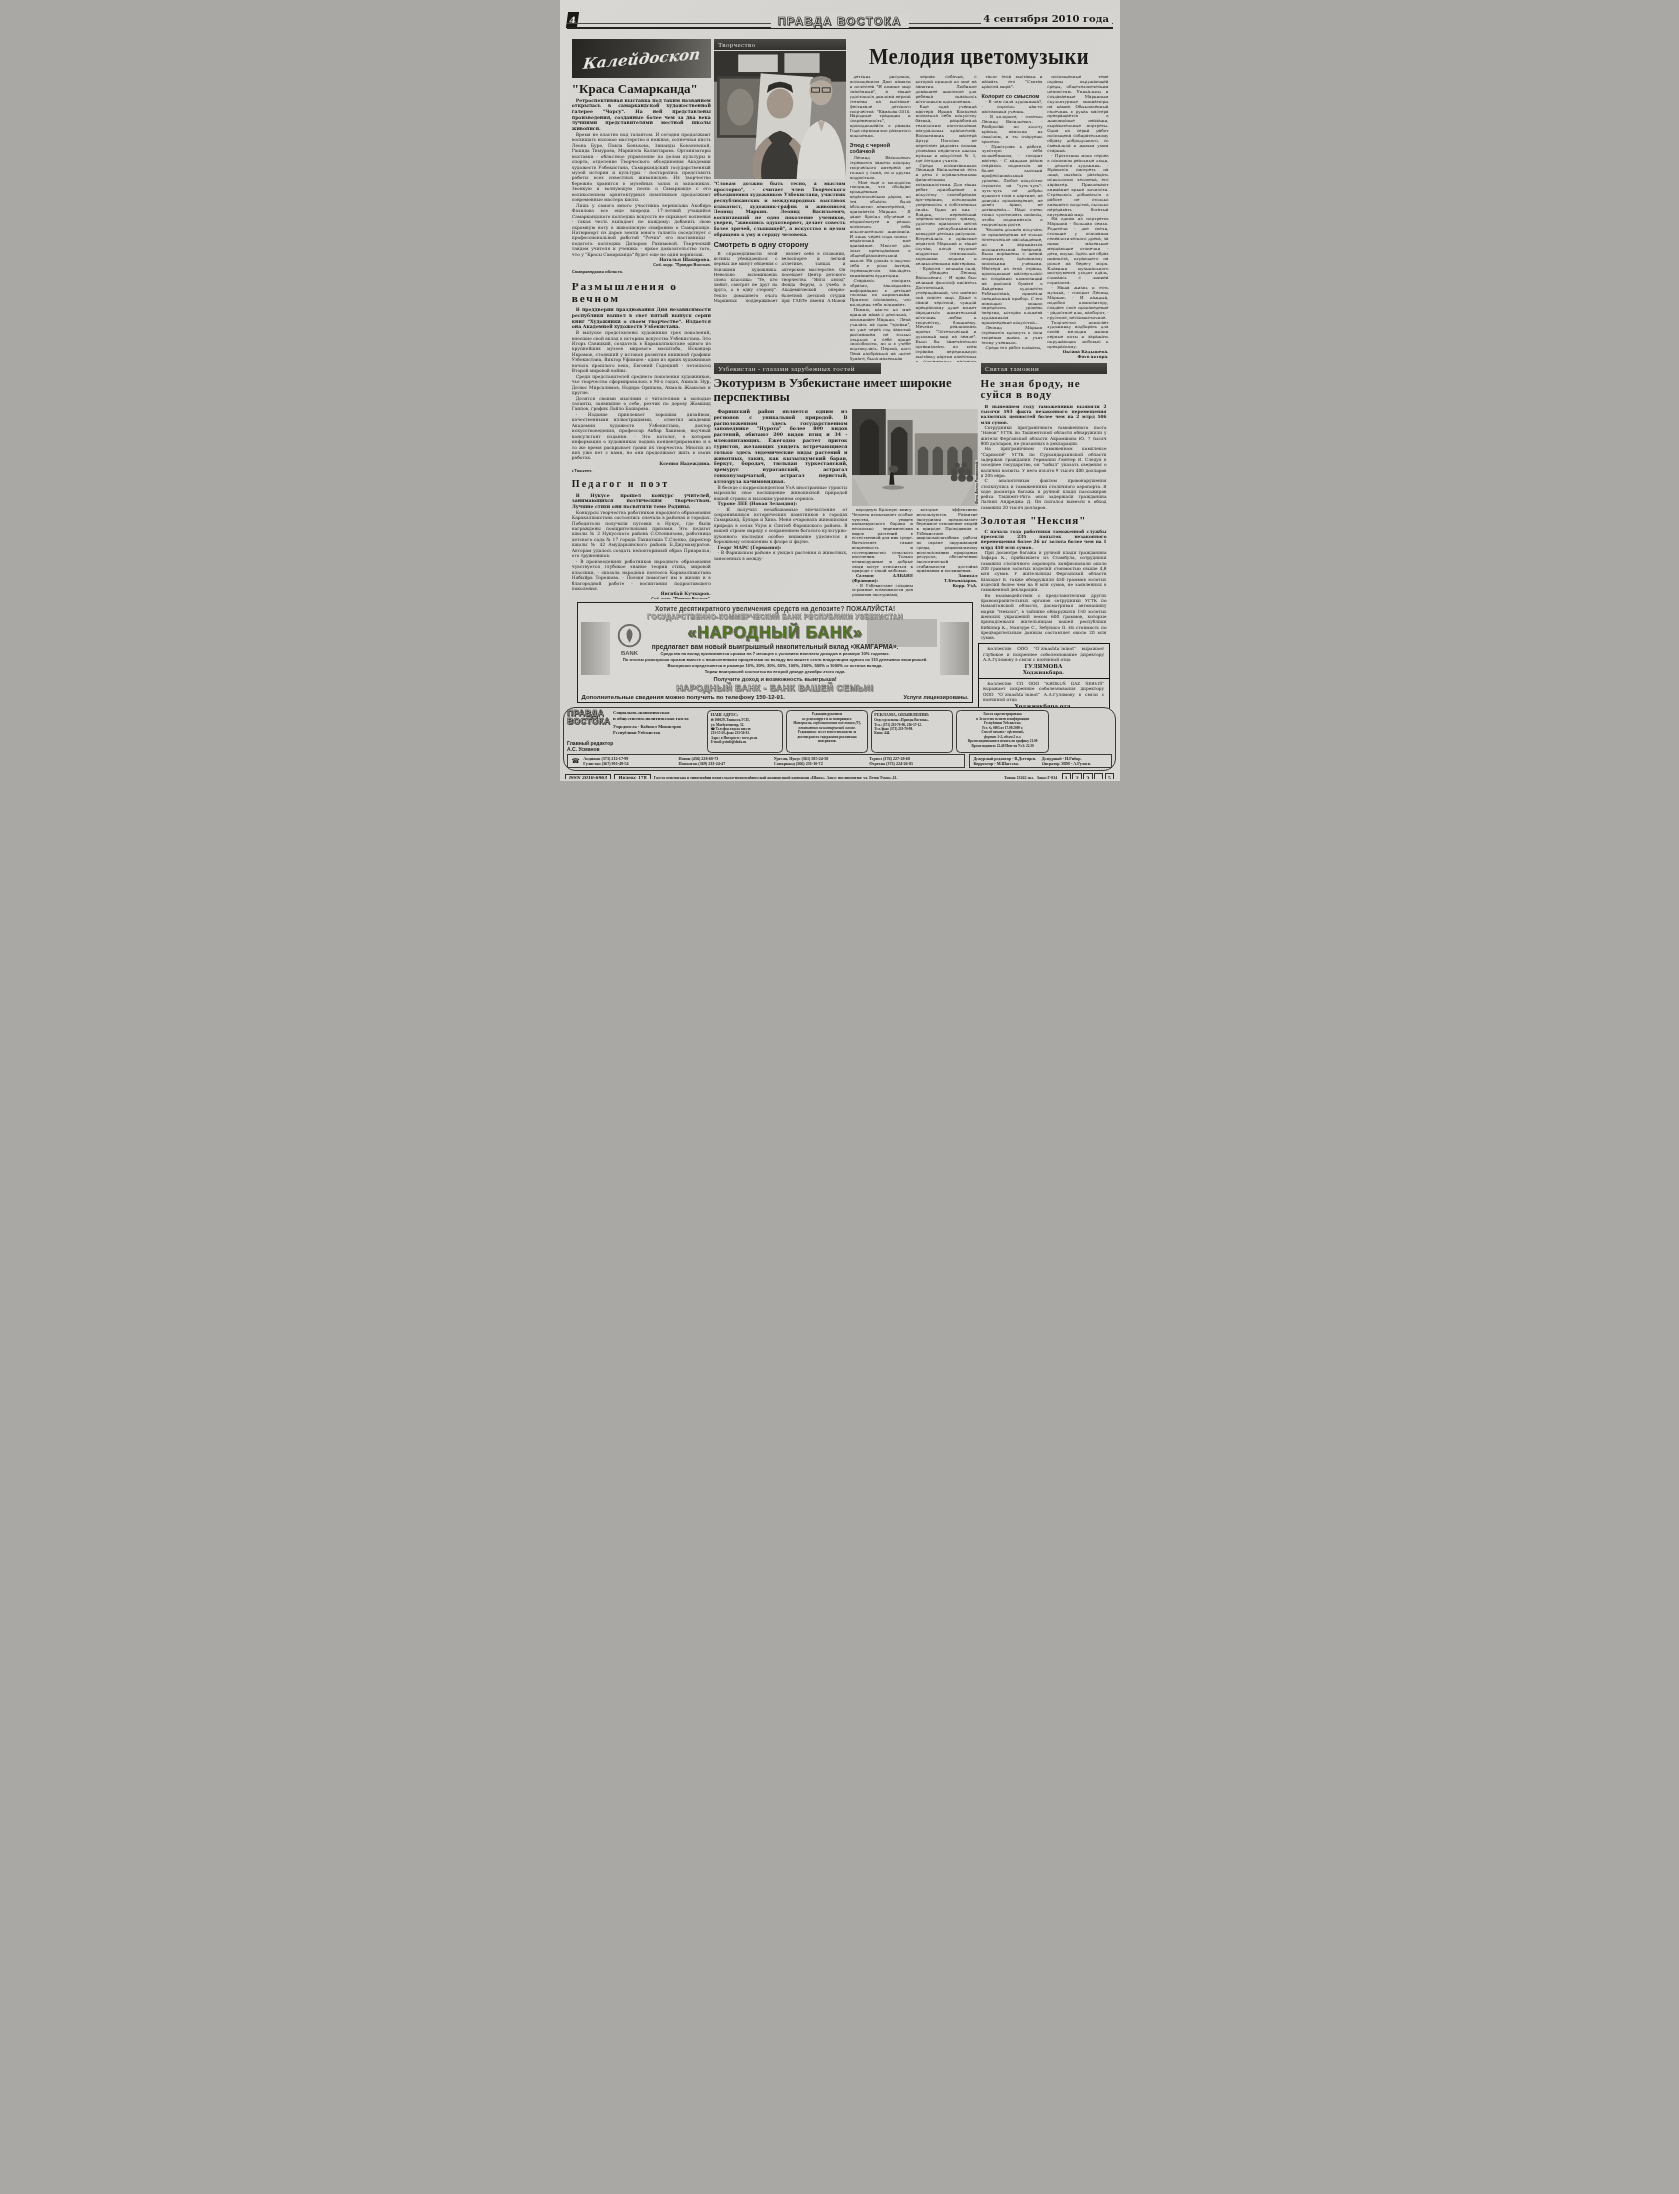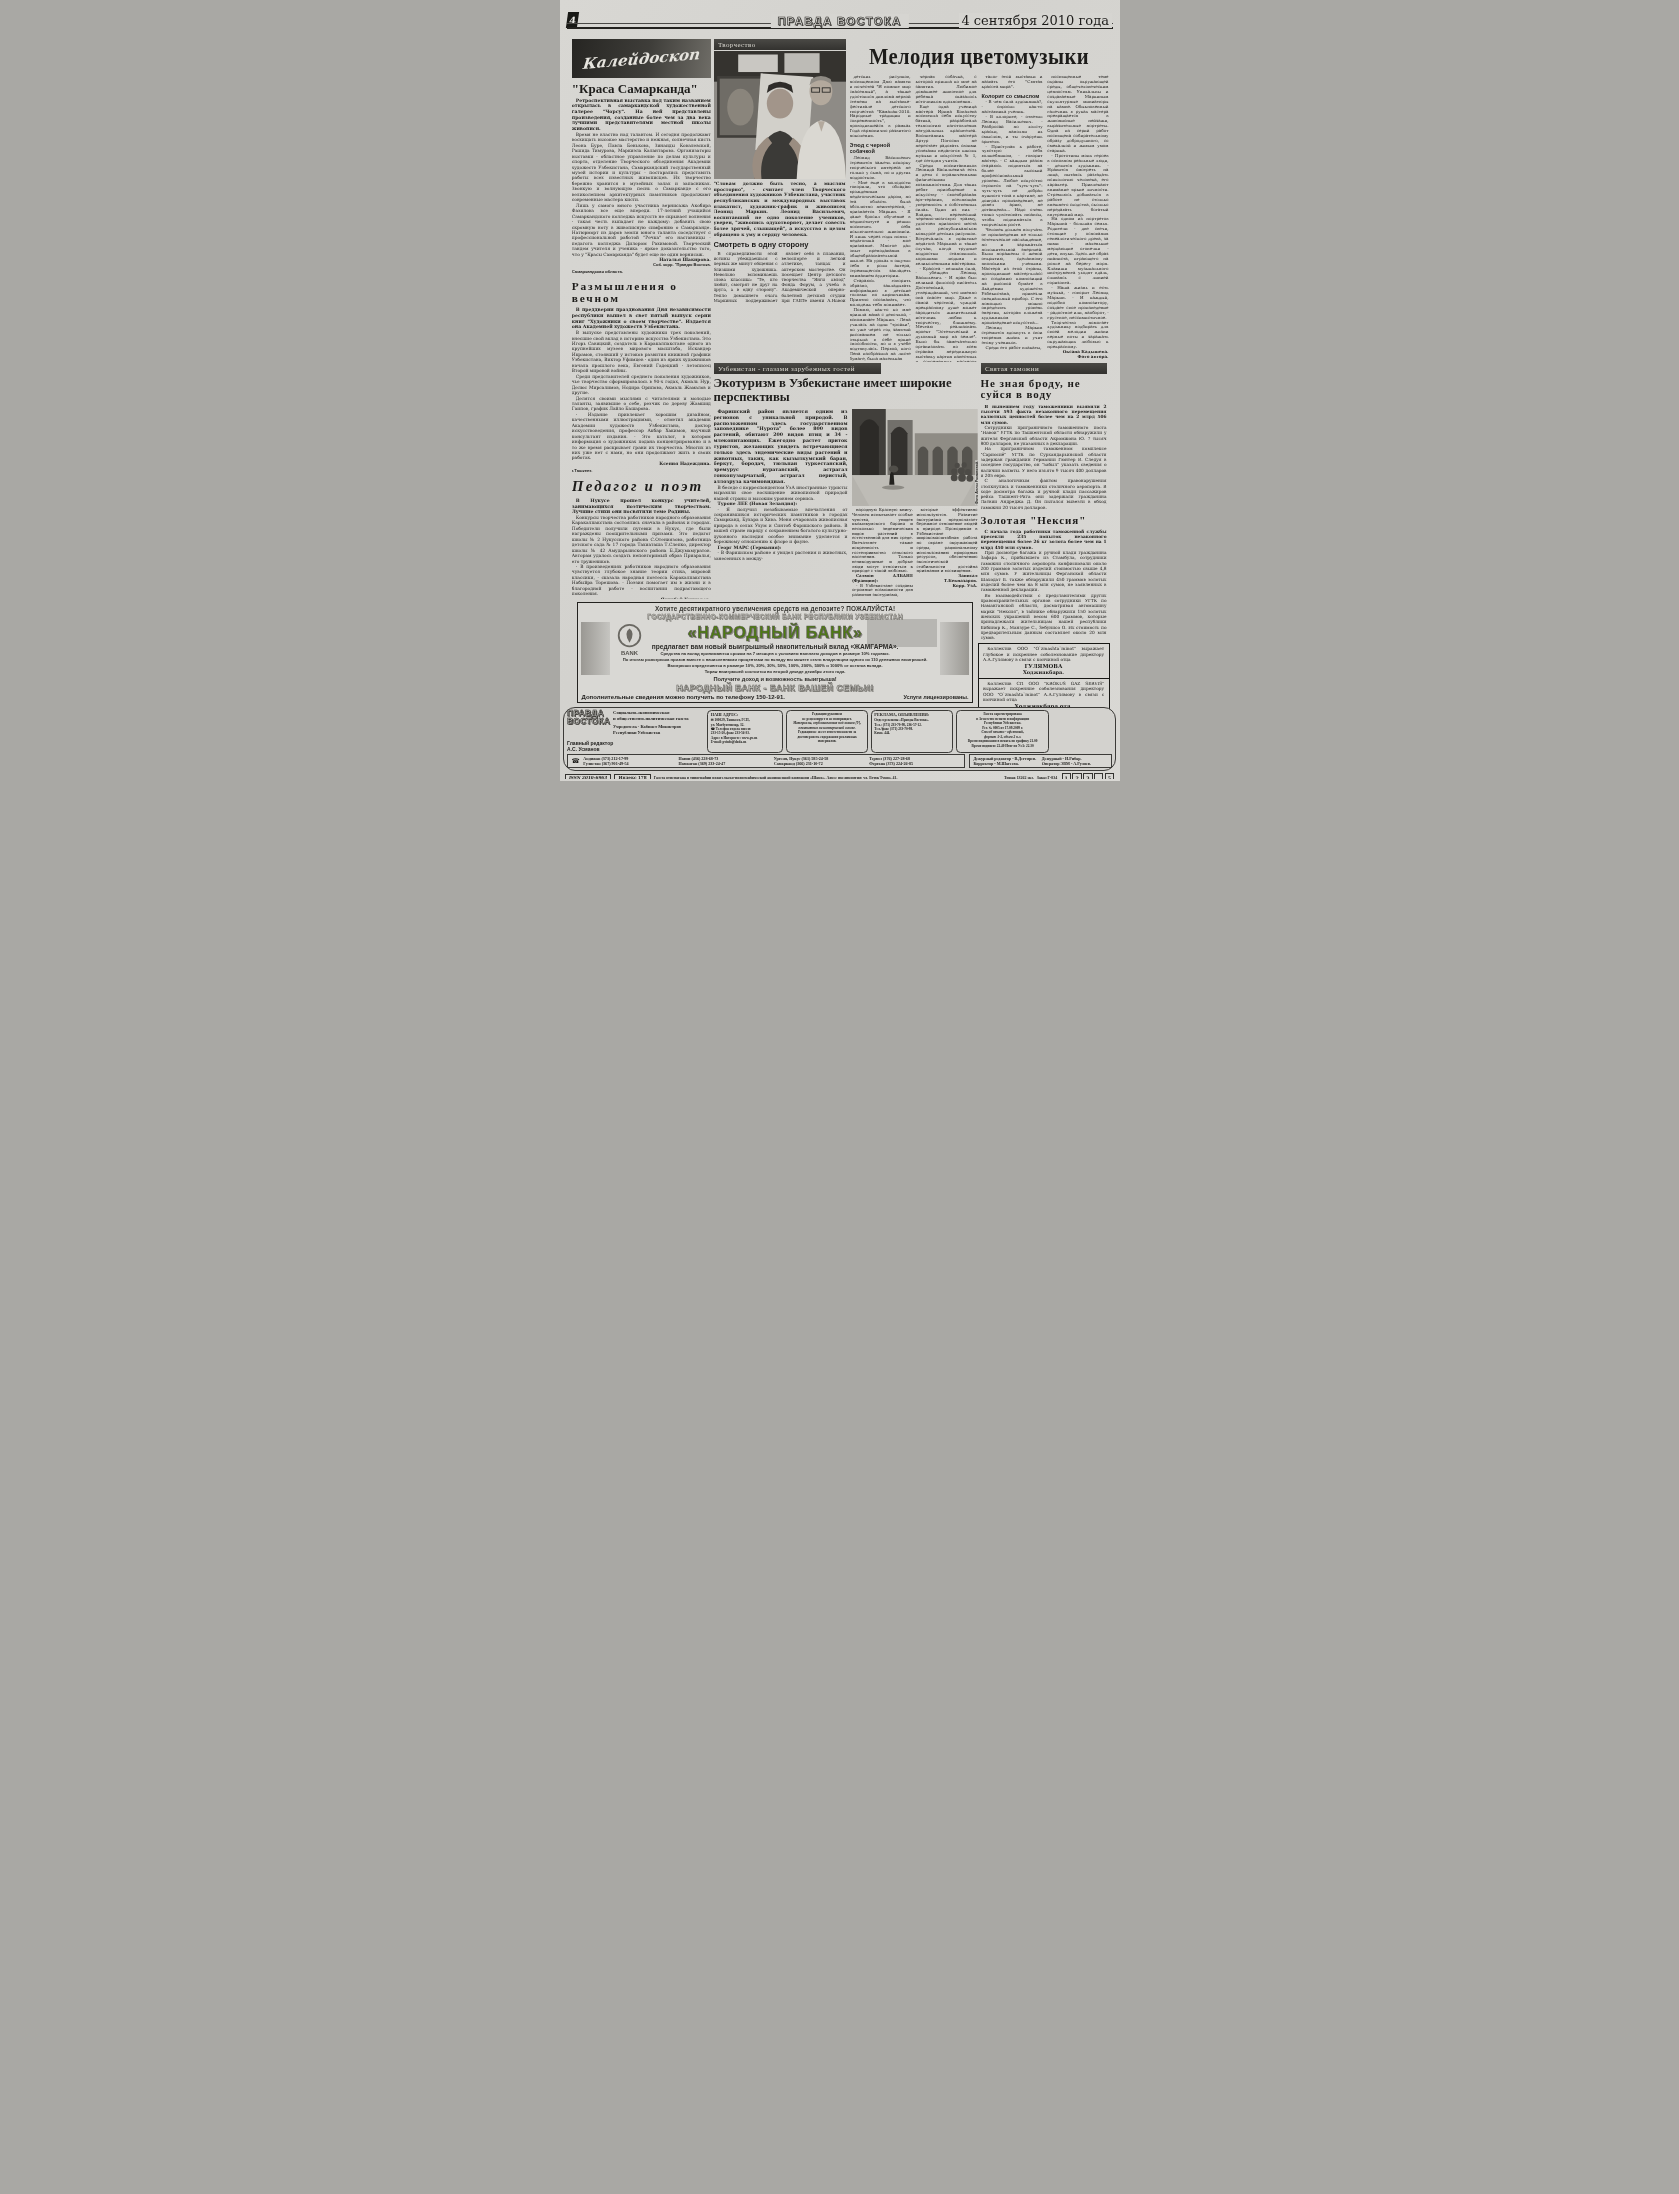--- a/index.html
+++ b/index.html
@@ -21,33 +21,33 @@
   .hdr{position:absolute;left:0;top:0;width:100%;height:38px;}
   .pagenum-box{position:absolute;left:7px;top:12.3px;width:11.4px;height:16px;background:#181815;
     color:#e8e7e3;display:flex;align-items:center;justify-content:center;font-size:9.7px;font-weight:bold;
     transform:skewX(-8deg);}
   .hdr-rule{position:absolute;left:7px;right:7px;top:23px;height:0.9px;background:#4a4946;}
   .hdr-rule.thick{top:27px;height:1.8px;background:#23221f;}
   .masthead{position:absolute;left:50%;top:14px;transform:translateX(-50%);padding:0.9px 7px;
     background:#d6d5d1;font-family:"Liberation Sans",sans-serif;font-weight:900;font-size:11.4px;
     letter-spacing:1.3px;color:#d6d5d1;-webkit-text-stroke:0.6px #23221f;text-shadow:0.9px 0.9px 0 #55534f;
     white-space:nowrap;z-index:3;}
-  .hdr-date{position:absolute;right:8px;top:13px;font-size:13px;font-weight:normal;background:#d6d5d1;
+  .hdr-date{position:absolute;right:8px;top:13px;font-size:10px;font-weight:bold;background:#d6d5d1;
     padding:0 2.6px;z-index:3;}
 
   
   #blk-left{left:12.3px;top:39px;width:139px;height:560px;}
   .kal-banner{height:39px;background:linear-gradient(100deg,#262522 0%,#3f3e3a 55%,#6f6d67 100%);
     display:flex;align-items:center;justify-content:center;margin-bottom:3.5px;}
   .kal-script{font-style:italic;font-size:15px;color:#e6e4de;transform:skewX(-12deg) rotate(-5deg);
     font-family:"DejaVu Serif",serif;font-weight:bold;}
   .t1{font-family:"Liberation Serif",serif;font-weight:bold;margin:2.6px 0 2.6px;line-height:1.05;}
   .t-krasa{font-size:13px;}
   .t-eternal{font-size:11.4px;letter-spacing:1.8px;margin-top:6.1px;}
-  .t-pedagog{font-size:15px;letter-spacing:2.2px;margin-top:6.1px;font-style:italic;}
+  .t-pedagog{font-size:10px;letter-spacing:2.2px;margin-top:6.1px;}
 
   
   #blk-tvorch{left:154px;top:39px;width:132px;height:265px;}
   .sec-banner{height:11.4px;background:linear-gradient(180deg,#4a4945,#33322f);color:#dcdad2;
     font-family:"Liberation Serif",serif;font-size:7px;display:flex;align-items:center;padding-left:4.4px;
     letter-spacing:0.4px;}
   .tv-photo{width:132px;height:128px;margin-top:0.9px;}
   .tv-photo svg{display:block;width:100%;height:100%;}
   .tv-caption{font-size:4.5px;font-weight:bold;text-align:justify;line-height:1.25;margin-top:1.8px;}
   .look-title{font-family:"Liberation Sans",sans-serif;font-weight:bold;font-size:7.5px;line-height:1.05;

